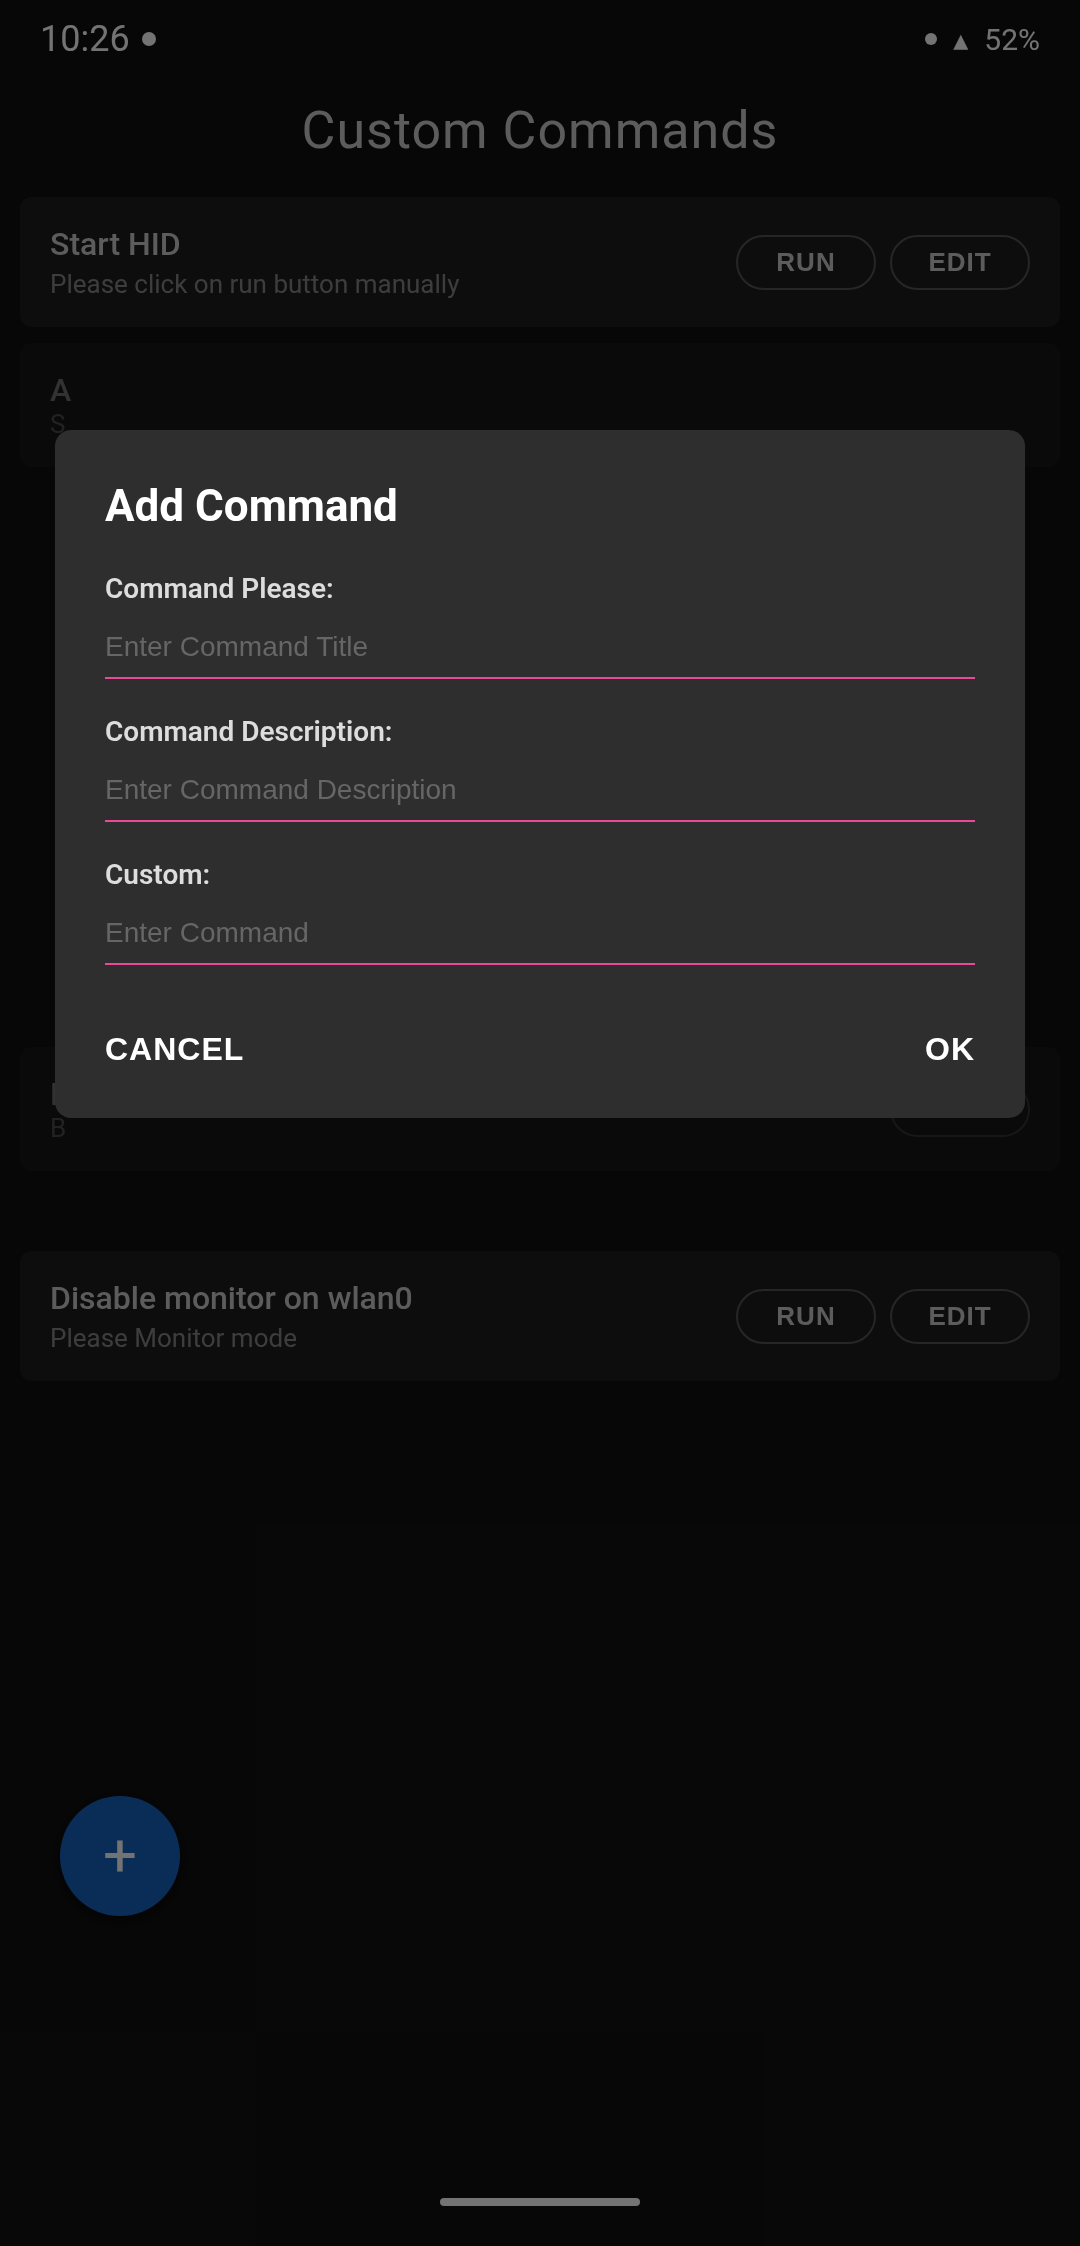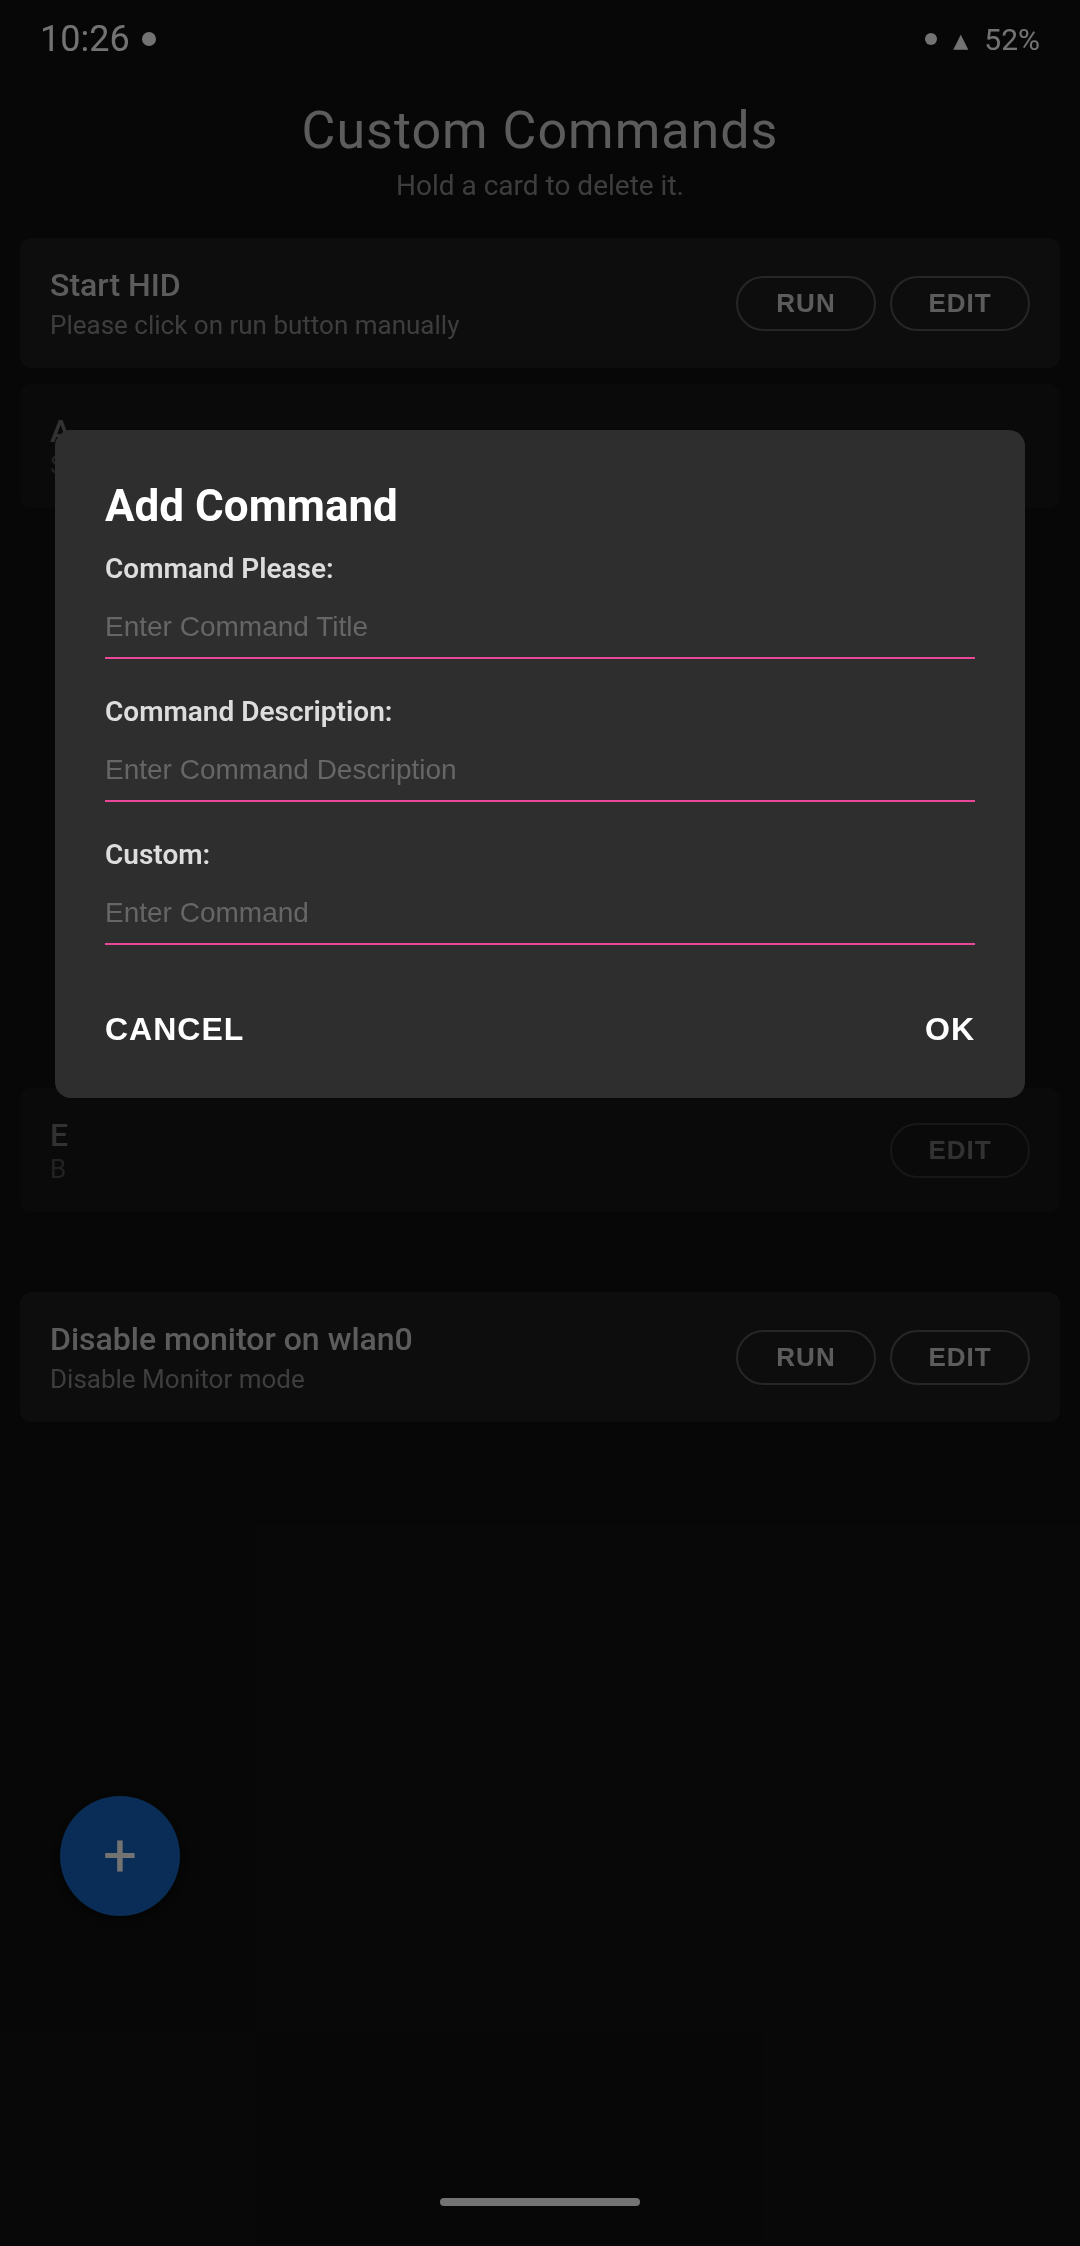--- a/index.html
+++ b/index.html
@@ -153,21 +153,21 @@
       background: #2e2e2e;
       border-radius: 16px;
       z-index: 20;
       padding: 50px 50px 40px 50px;
     }
 
     .dialog-title {
       font-size: 44px;
       font-weight: 700;
       color: #ffffff;
-      margin-bottom: 20px;
+      margin-bottom: 40px;
     }
 
     .dialog-field-label {
       font-size: 28px;
       font-weight: 600;
       color: #dddddd;
       margin-bottom: 16px;
     }
 
     .dialog-input {
@@ -275,21 +275,20 @@
   </div>
   <div class="status-bar-right">
     <span class="signal-dot"></span>
     <span class="signal-icon">▴</span>
     <span class="battery-text">52%</span>
   </div>
 </div>
 
 <div class="page-header">
   <div class="page-title">Custom Commands</div>
-  <div class="page-subtitle">Hold a card to delete it.</div>
 </div>
 
 <div class="command-card">
   <div class="command-card-info">
     <div class="command-card-title">Start HID</div>
     <div class="command-card-desc">Please click on run button manually</div>
   </div>
   <div class="command-card-actions">
     <button class="btn-outline">RUN</button>
     <button class="btn-outline">EDIT</button>
@@ -329,21 +328,21 @@
     <div class="partial-sub">B</div>
   </div>
   <div class="command-card-actions">
     <button class="btn-outline">EDIT</button>
   </div>
 </div>
 
 <div class="command-card" style="margin-top: 80px; position: relative; z-index: 1;">
   <div class="command-card-info">
     <div class="command-card-title">Disable monitor on wlan0</div>
-    <div class="command-card-desc">Disable Monitor mode</div>
+    <div class="command-card-desc">Please Monitor mode</div>
   </div>
   <div class="command-card-actions">
     <button class="btn-outline">RUN</button>
     <button class="btn-outline">EDIT</button>
   </div>
 </div>
 
 <div class="fab">
   <span class="fab-icon">+</span>
 </div>

